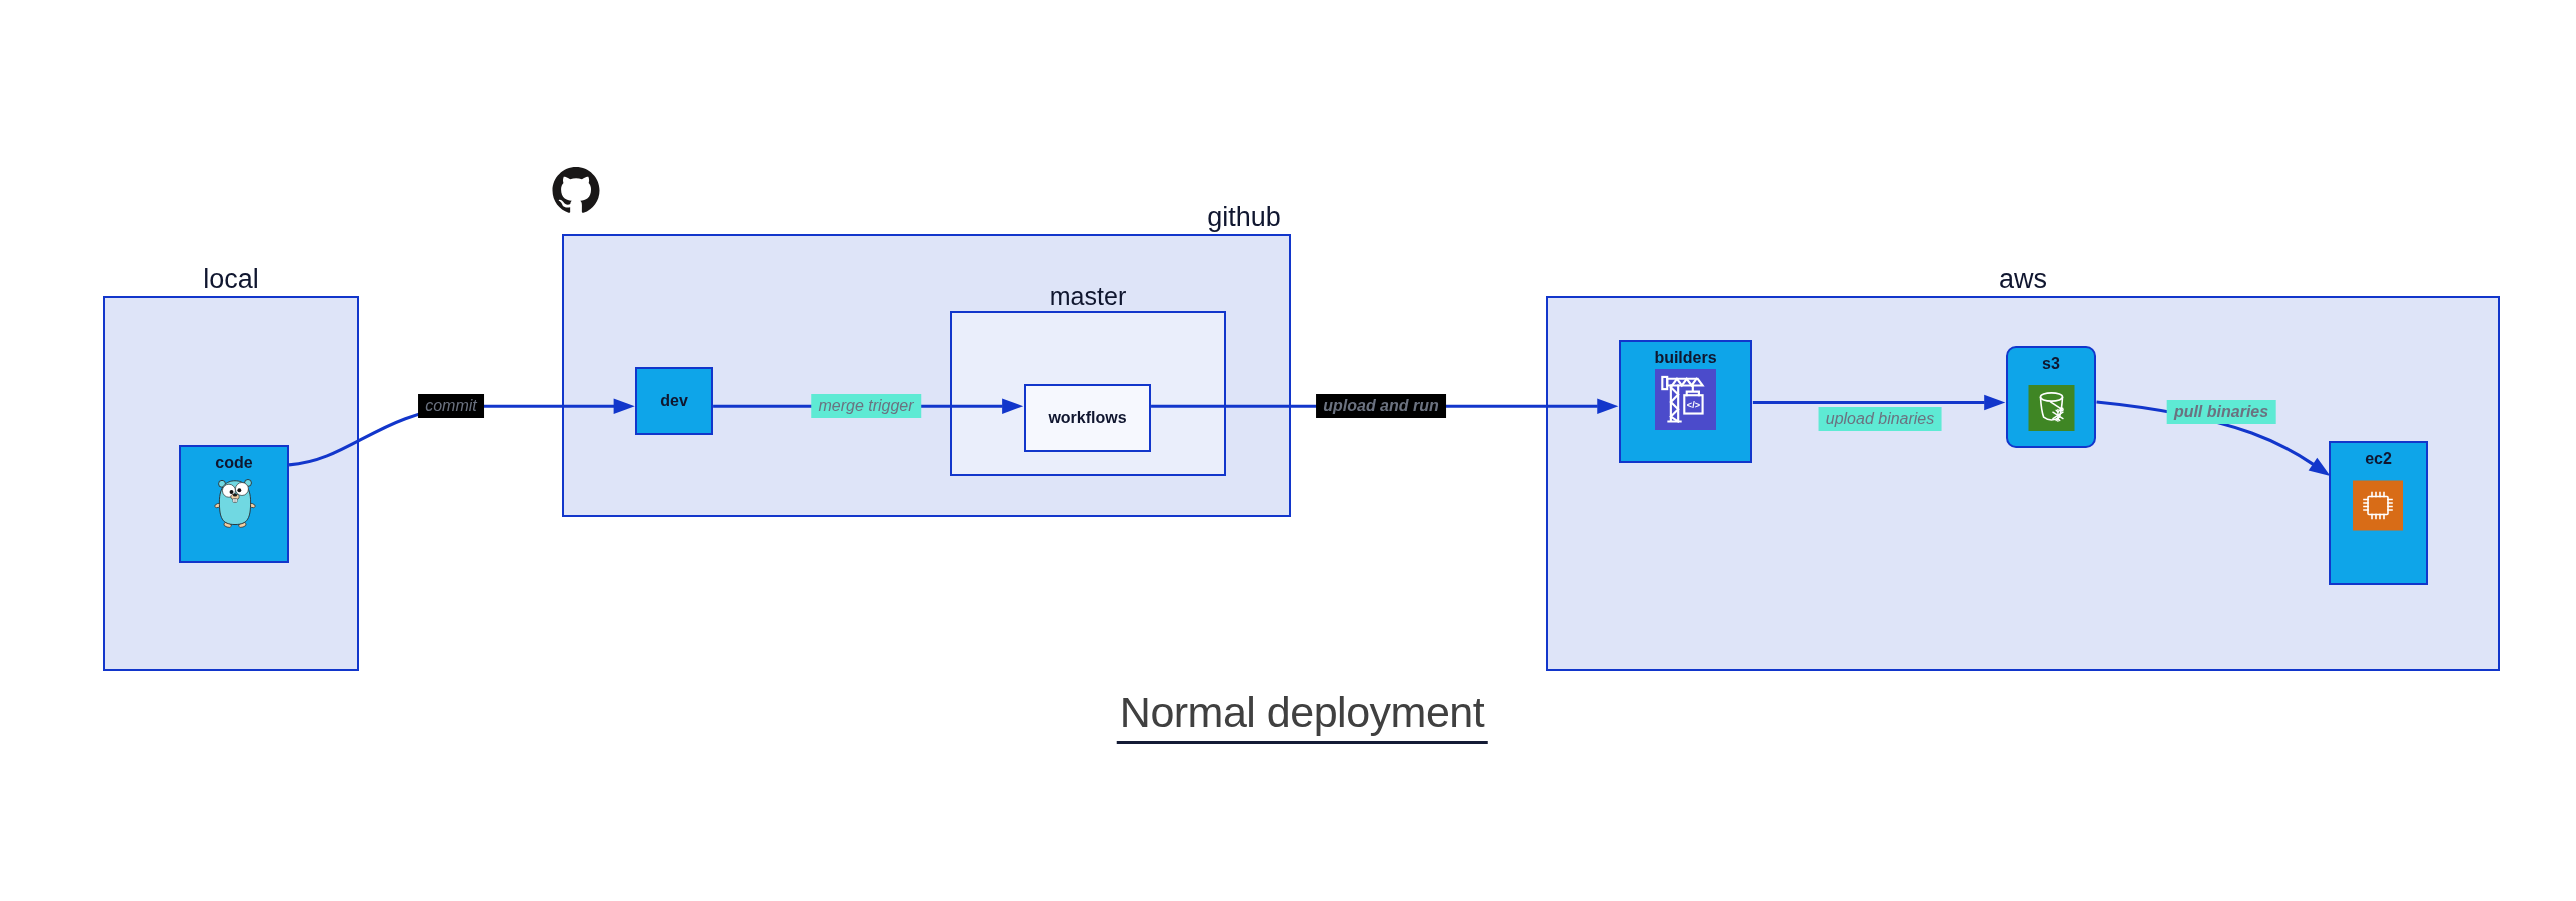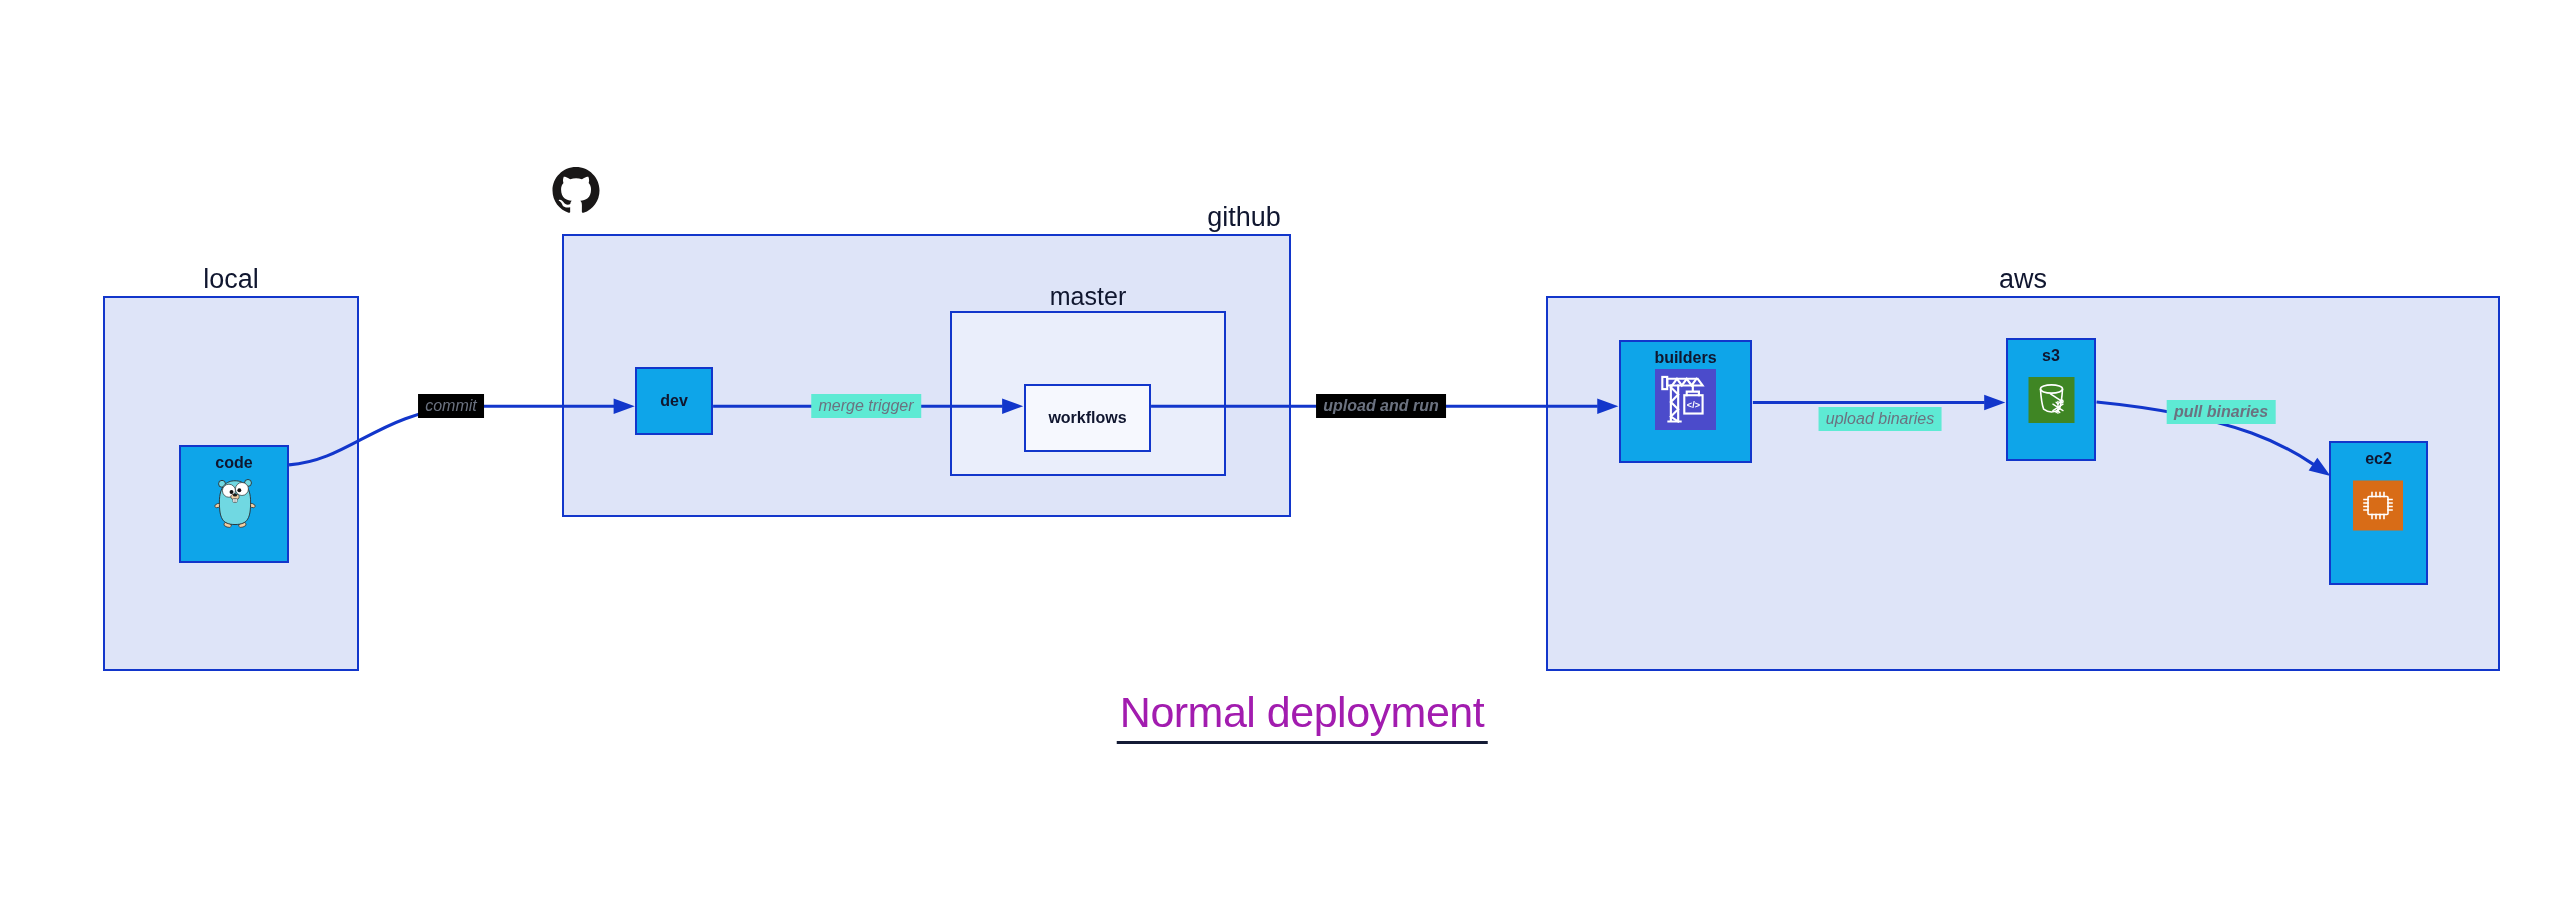--- a/index.html
+++ b/index.html
@@ -28,21 +28,21 @@
   .edge-label{
     position:absolute;transform:translate(-50%,-50%);
     font-style:italic;font-size:16px;color:#6b7280;
     white-space:nowrap;padding:0 7.2px;line-height:24px;z-index:5;
   }
   .on-white{background:#000000;}
   .on-panel{background:#5eead4;}
   #octocat{position:absolute;left:552px;top:167px;width:48px;height:47px;z-index:3;}
   #title{
     position:absolute;left:50%;top:688px;transform:translateX(-50%);
-    font-size:43px;letter-spacing:-0.5px;color:#a21caf;
+    font-size:43px;letter-spacing:-0.5px;color:#404040;
     border-bottom:3.6px solid #141b35;padding:0 3.1px 4.1px 3.1px;white-space:nowrap;z-index:2;
   }
 </style>
 </head>
 <body>
 
 <div id="canvas">
 
   <svg id="edge-layer" viewBox="0 0 5054 1750">
     <defs>
@@ -129,21 +129,21 @@
             <path d="M26 27 L26 86 M38 27 L38 86 M22 86 L42 86"></path>
             <path d="M26 30 L38 42 L26 54 L38 66 L26 78 L38 86"></path>
             <path d="M62 27 L62 37 M52 37 L72 37 M52 37 L52 43 M72 37 L72 43"></path>
             <rect x="48" y="43" width="30" height="30"></rect>
           </g>
           <text x="63" y="64" text-anchor="middle" font-family="Liberation Sans,sans-serif" font-size="15" font-weight="bold" fill="#ffffff">&lt;/&gt;</text>
         </svg>
       </div>
     </div>
 
-    <div class="node" style="left:458px;top:40px;width:90px;height:123px;">
+    <div class="node" style="left:458px;top:48px;width:90px;height:102px;border-radius:10px;">
       <span class="node-label">s3</span>
       <div class="icon" style="left:20px;top:37px;width:47px;height:46px;">
         <svg viewBox="0 0 100 100" width="47" height="46">
           <rect width="100" height="100" fill="#3f8624"></rect>
           <g stroke="#ffffff" stroke-width="3.5" fill="none">
             <ellipse cx="50" cy="26" rx="24" ry="9"></ellipse>
             <path d="M26 26 C27 42 30 62 33 70 C43 78 57 78 67 70 C70 62 73 42 74 26"></path>
             <path d="M47 36 L71 52"></path>
             <circle cx="72" cy="53" r="3"></circle>
           </g>

